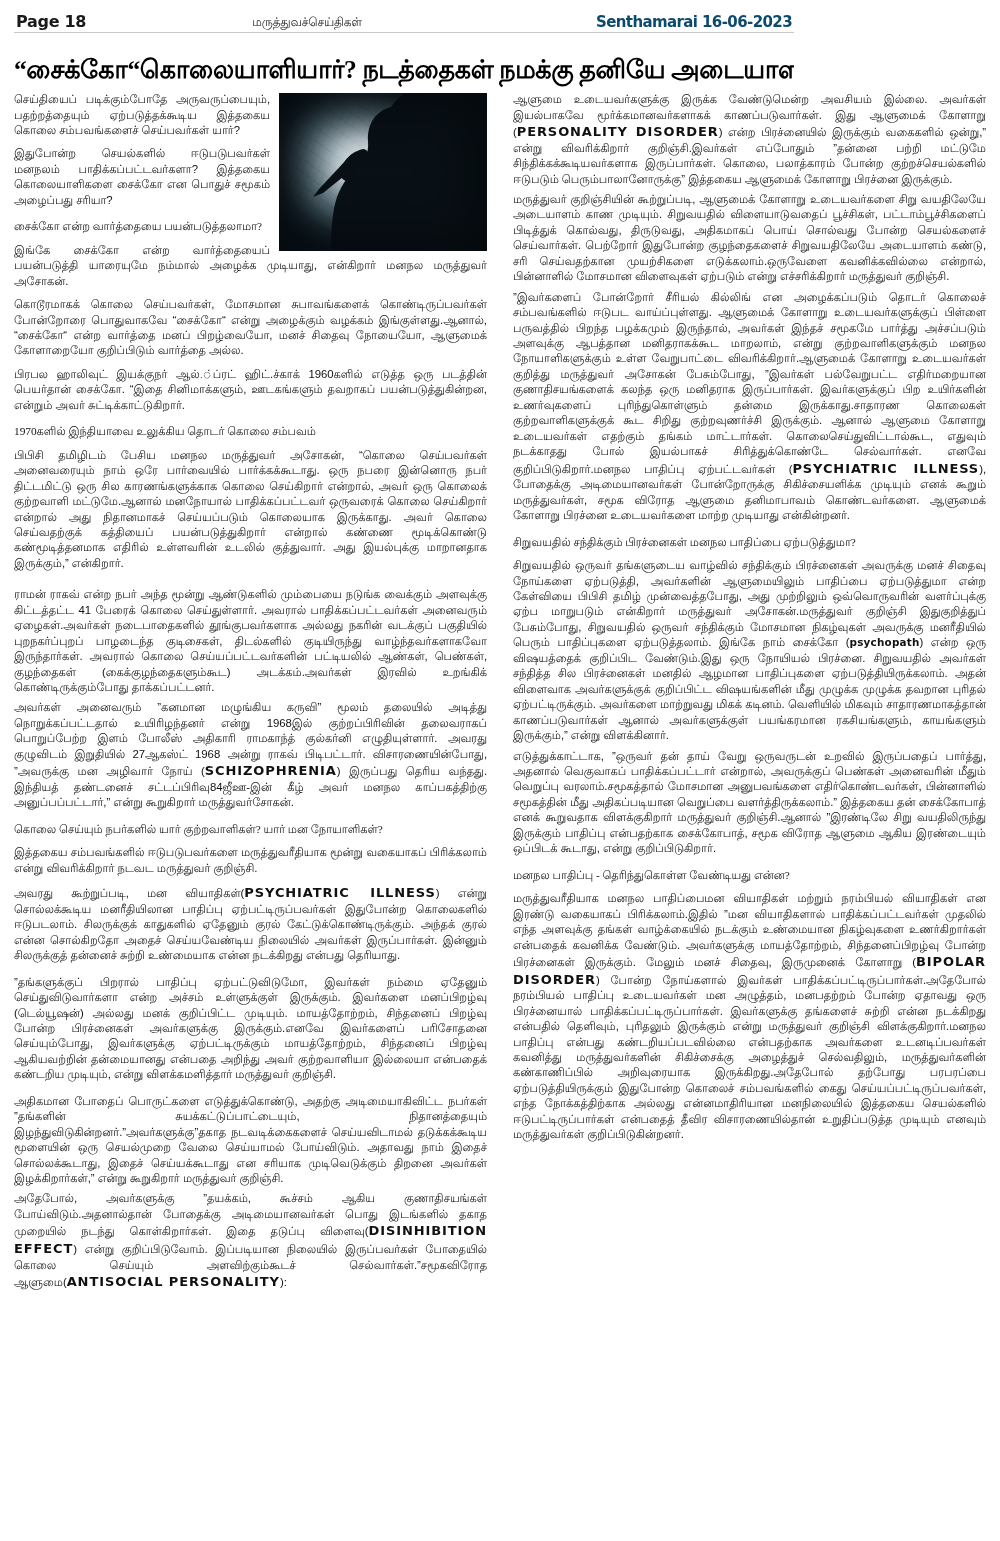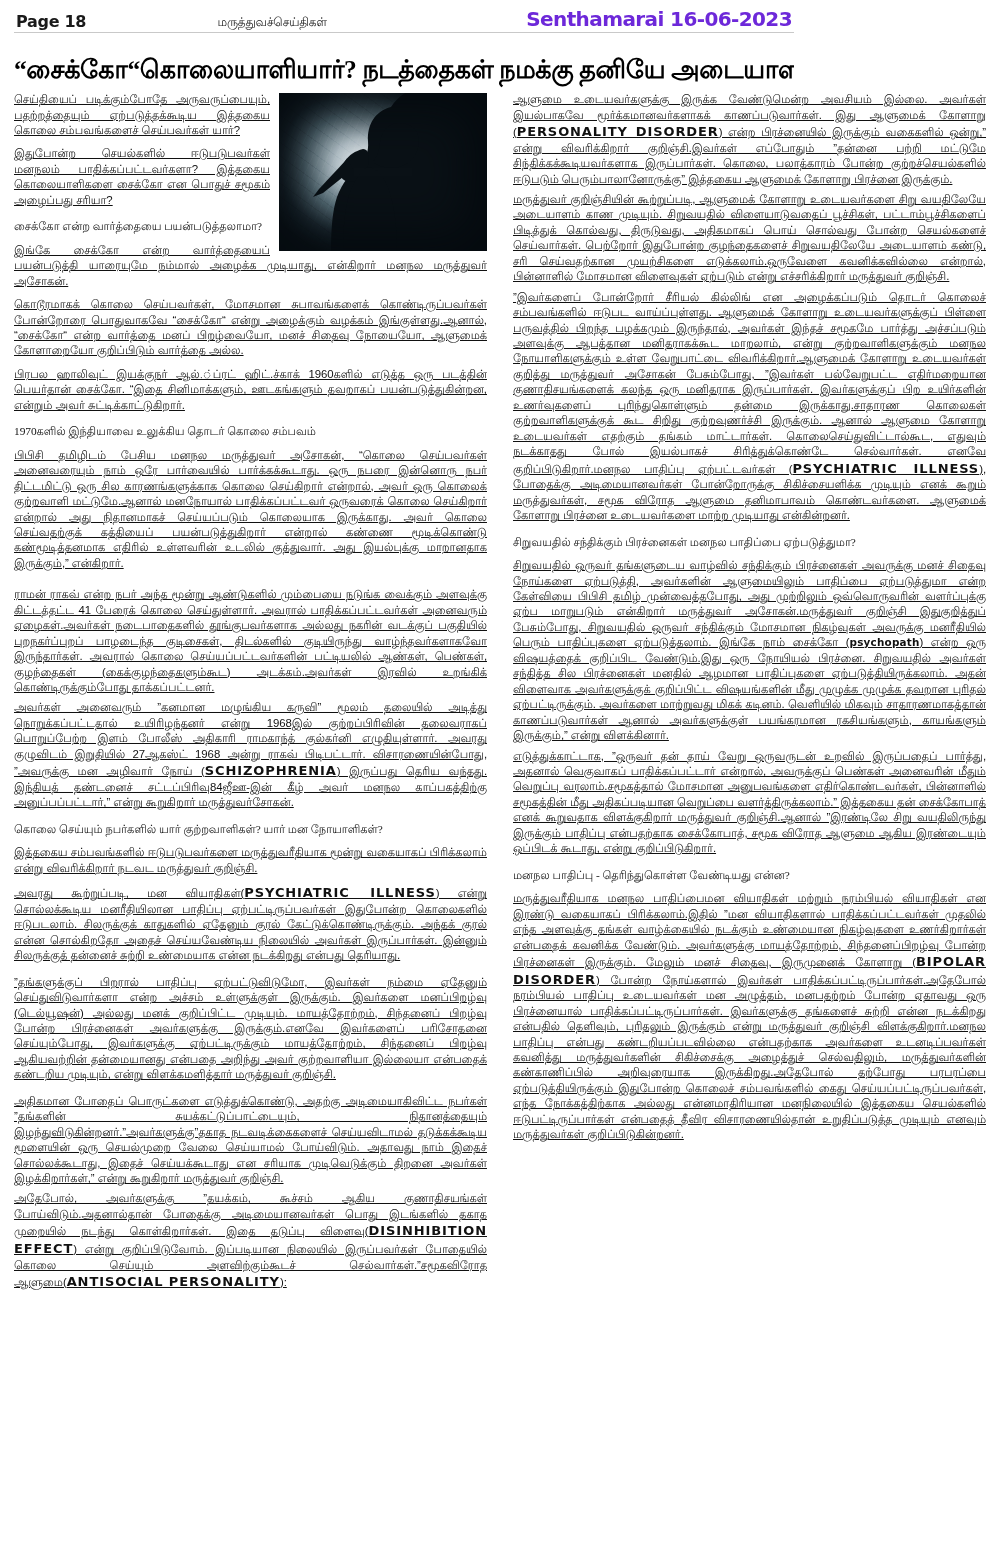--- a/index.html
+++ b/index.html
@@ -49,23 +49,23 @@
     letter-spacing: -0.2px;
     white-space: nowrap;
     position: relative;
     left: -34px;
     top: 1px;
     text-align: right;
   }
   .masthead-right {
     font-family: "DejaVu Sans", sans-serif;
     font-weight: bold;
-    font-size: 20px;
+    font-size: 15px;
     letter-spacing: -0.6px;
-    color: #6d28d9;
+    color: #0c4a6e;
     white-space: nowrap;
     position: relative;
     top: 2px;
   }
   .rule {
     border: 0;
     border-top: 1px solid #c9c9c9;
     margin: 2px 0 0 0;
     height: 0;
   }
@@ -99,21 +99,21 @@
   p, .sub {
     margin: 0;
     font-family: "Liberation Sans", "DejaVu Sans", sans-serif;
     font-size: 11.4px;
     line-height: 1.355;
     text-align: justify;
     text-justify: inter-word;
     color: #111111;
     letter-spacing: -0.05px;
   }
-  p.body { text-indent: 0; text-decoration: underline; }
+  p.body { text-indent: 0; }
   p + p { margin-top: 8px; }
   .gap { height: 11px; }
   .gap-sm { height: 5px; }
 
   .sub {
     font-weight: normal;
     text-align: left;
     font-family: Liberation Serif, serif;
   }
 

